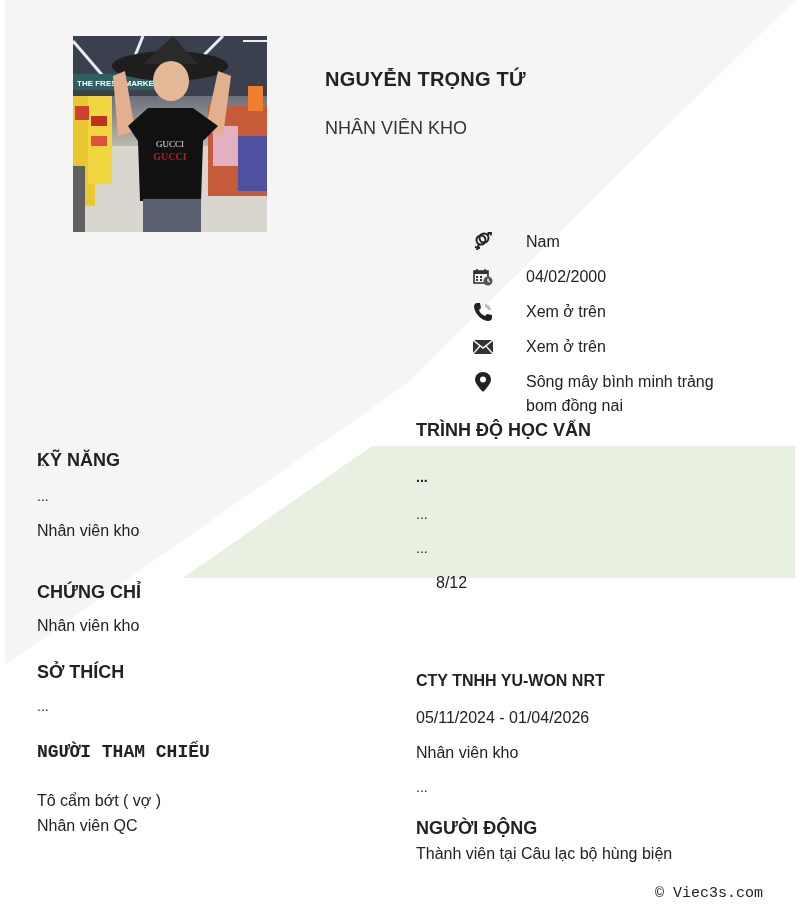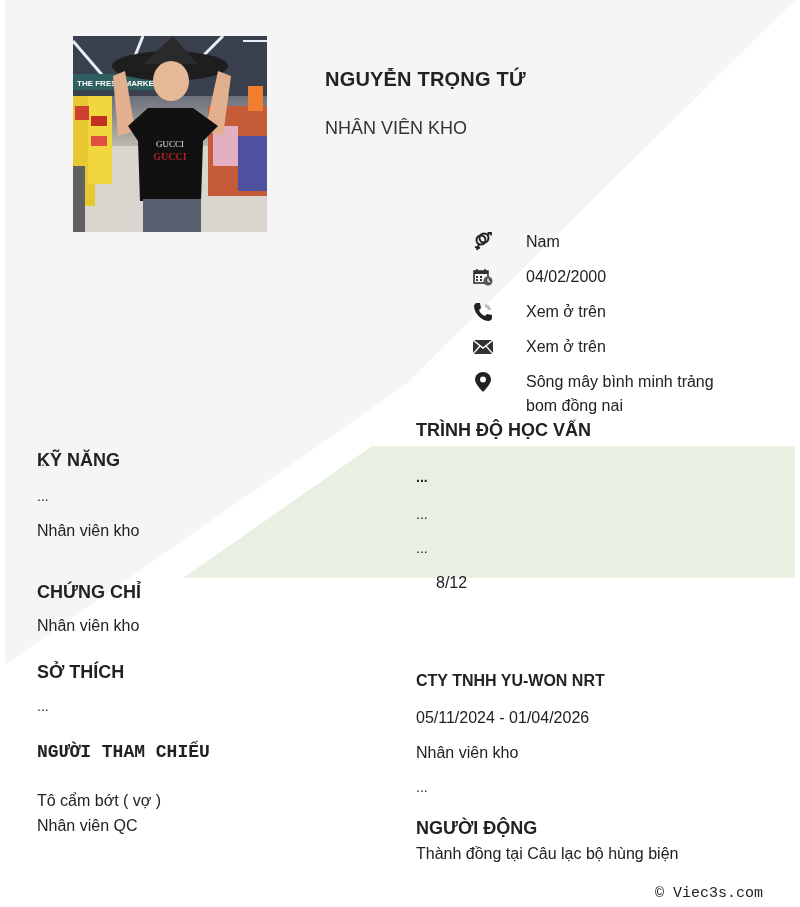--- a/index.html
+++ b/index.html
@@ -182,16 +182,16 @@
   <div class="line small" style="left:416px; top:506px;">...</div>
   <div class="line small" style="left:416px; top:540px;">...</div>
   <div class="line" style="left:436px; top:574px;">8/12</div>
 
   <div class="line bold" style="left:416px; top:672px;">CTY TNHH YU-WON NRT</div>
   <div class="line" style="left:416px; top:709px;">05/11/2024 - 01/04/2026</div>
   <div class="line" style="left:416px; top:744px;">Nhân viên kho</div>
   <div class="line small" style="left:416px; top:779px;">...</div>
 
   <div class="section-title" style="left:416px; top:818px;">NGƯỜI ĐỘNG</div>
-  <div class="line" style="left:416px; top:845px;">Thành đồng tại Câu lạc bộ hùng biện</div>
+  <div class="line" style="left:416px; top:845px;">Thành viên tại Câu lạc bộ hùng biện</div>
 
   <div class="footer">© Viec3s.com</div>
 </div>
 
 </body></html>

